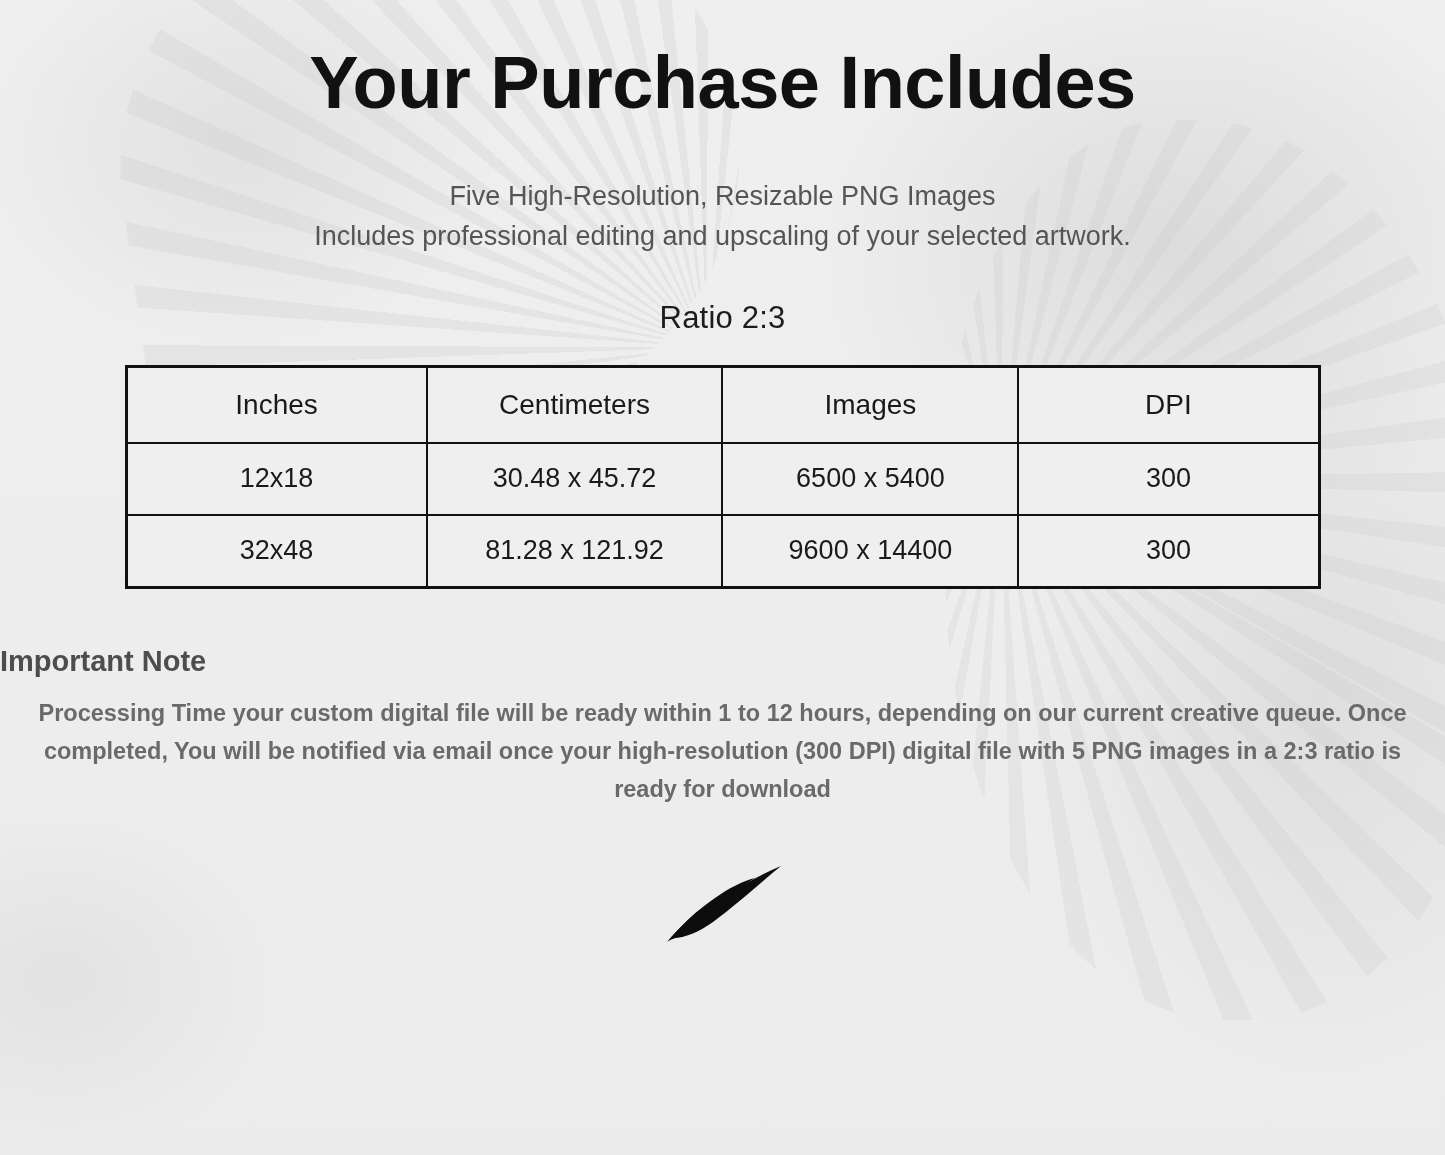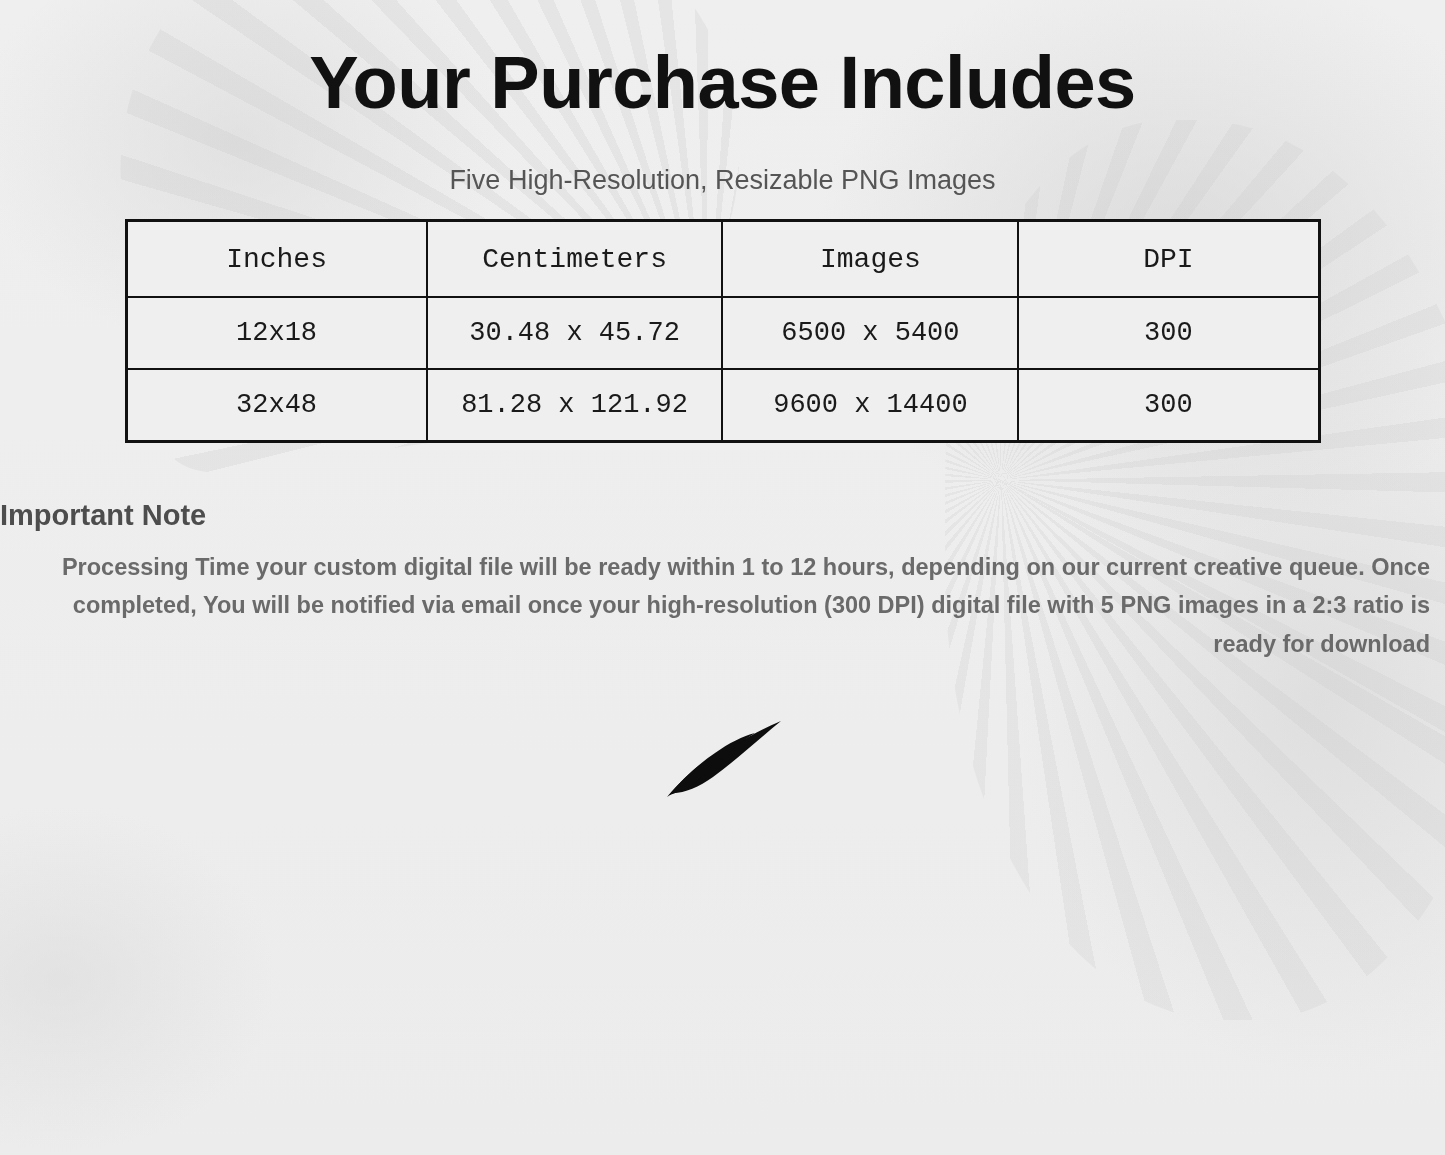--- a/index.html
+++ b/index.html
@@ -65,36 +65,35 @@
     color: #111111;
     margin: 0;
     padding-top: 40px;
     line-height: 1.15;
   }
   .subtitle {
     text-align: center;
     color: #555555;
     font-size: 27px;
     line-height: 1.42;
-    margin-top: 36px;
+    margin-top: 52px;
   }
   .subtitle div {
     margin: 2px 0;
   }
   .ratio {
     text-align: center;
     font-size: 31px;
     color: #1c1c1c;
     margin-top: 44px;
     letter-spacing: 0.2px;
   }
   .table-wrap {
     width: 1196px;
-    margin: 20px auto 0 auto;
-    font-family: Liberation Mono, monospace;
+    margin: 29px auto 0 auto;
   }
   table.size-table {
     width: 100%;
     border-collapse: collapse;
     border: 3px solid #111111;
     background: #efefef;
     table-layout: fixed;
   }
   table.size-table th,
   table.size-table td {
@@ -118,21 +117,21 @@
   .note-title {
     text-align: left;
     font-size: 29px;
     font-weight: bold;
     color: #4d4d4d;
     margin-top: 56px;
   }
   .note-body {
     width: 1415px;
     margin: 16px auto 7px auto;
-    text-align: right;
+    text-align: center;
     font-size: 23.5px;
     font-weight: bold;
     color: #6a6a6a;
     line-height: 1.62;
   }
   .logo-area {
     margin-top: 52px;
     display: flex;
     flex-direction: column;
     align-items: center;
@@ -146,22 +145,24 @@
 <body>
 
 <div class="bg-texture"></div>
 
 <div class="page">
 
   <h1 class="title">Your Purchase Includes</h1>
 
   <div class="subtitle">
     <div>Five High-Resolution, Resizable PNG Images</div>
+    <div>Includes professional editing and upscaling of your selected artwork.</div>
   </div>
 
+  <div class="ratio">Ratio 2:3</div>
 
   <div class="table-wrap">
     <table class="size-table">
       <colgroup>
         <col class="c1">
           <col class="c2">
           <col class="c3">
           <col class="c4">
       </colgroup>
       <thead>

